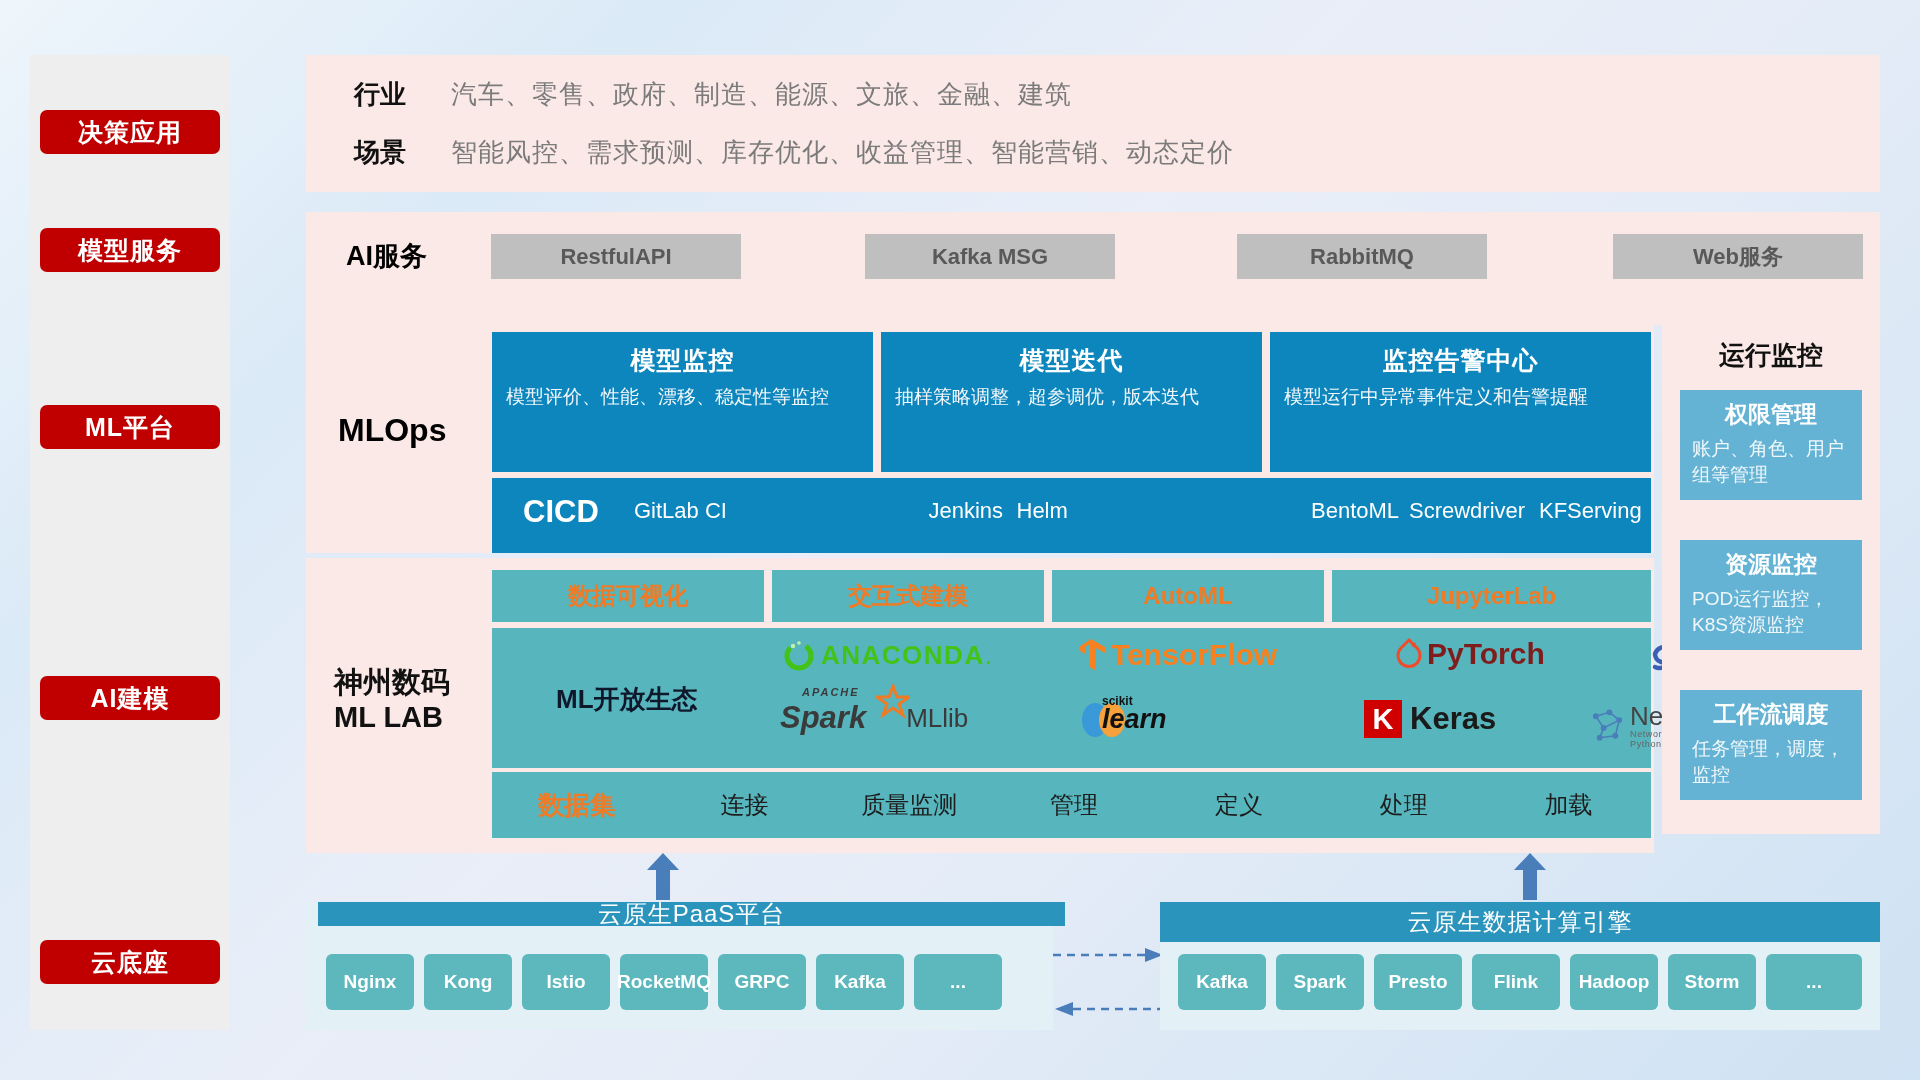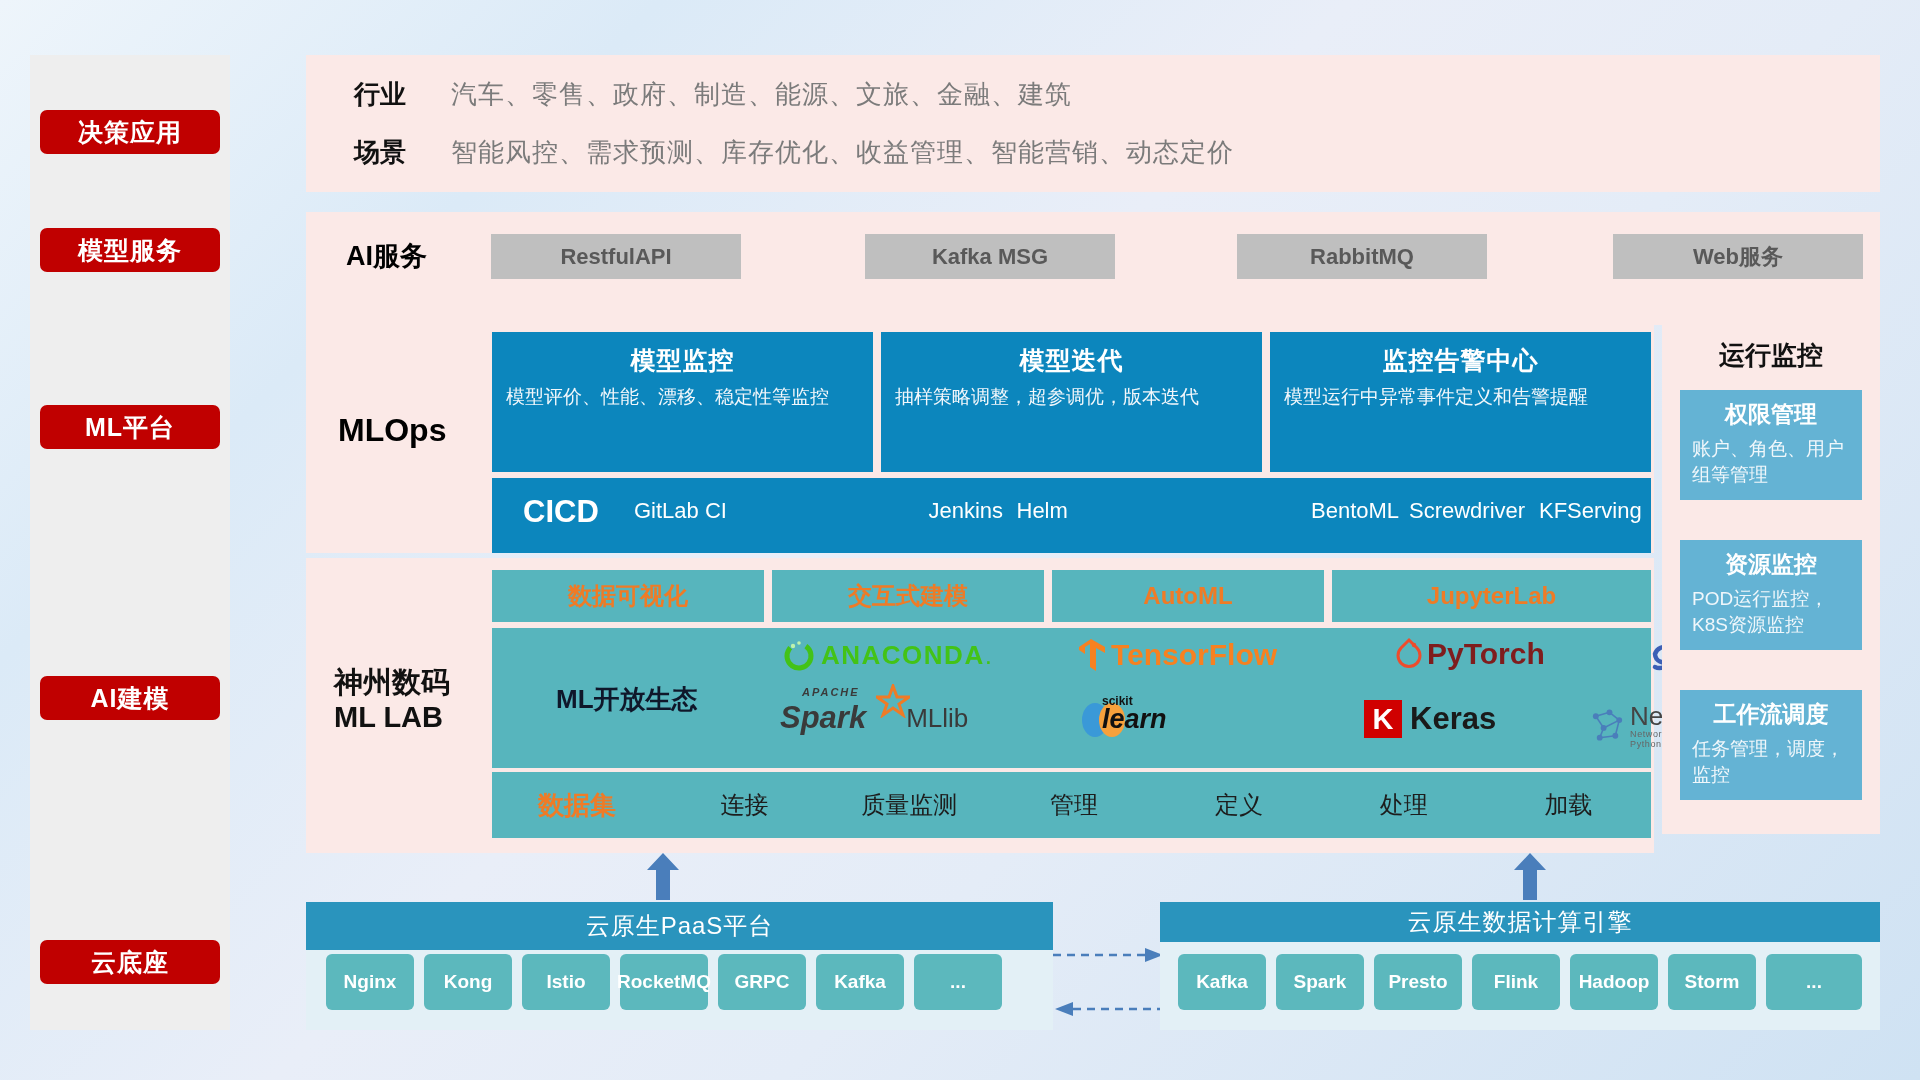--- a/index.html
+++ b/index.html
@@ -319,21 +319,21 @@
   <svg style="position:absolute;left:1053px;top:946px;width:112px;height:18px;">
     <line x1="0" y1="9" x2="92" y2="9" stroke="#4a7ebb" stroke-width="2.4" stroke-dasharray="8 6"></line>
     <polygon points="92,2 110,9 92,16" fill="#4a7ebb"></polygon>
   </svg>
   <svg style="position:absolute;left:1053px;top:1000px;width:112px;height:18px;">
     <line x1="20" y1="9" x2="112" y2="9" stroke="#4a7ebb" stroke-width="2.4" stroke-dasharray="8 6"></line>
     <polygon points="20,2 2,9 20,16" fill="#4a7ebb"></polygon>
   </svg>
 
   <div class="cloud-group" style="left:306px;top:902px;width:747px;height:128px;">
-    <div class="cloud-head" style="left:0;top:0;width:747px;height:48px;">云原生PaaS平台</div>
+    <div class="cloud-head" style="left:12px;top:0;width:747px;height:24px;">云原生PaaS平台</div>
     <div class="cloud-chip" style="left:20px;top:52px;width:88px;height:56px;">Nginx</div>
     <div class="cloud-chip" style="left:118px;top:52px;width:88px;height:56px;">Kong</div>
     <div class="cloud-chip" style="left:216px;top:52px;width:88px;height:56px;">Istio</div>
     <div class="cloud-chip" style="left:314px;top:52px;width:88px;height:56px;">RocketMQ</div>
     <div class="cloud-chip" style="left:412px;top:52px;width:88px;height:56px;">GRPC</div>
     <div class="cloud-chip" style="left:510px;top:52px;width:88px;height:56px;">Kafka</div>
     <div class="cloud-chip" style="left:608px;top:52px;width:88px;height:56px;">...</div>
   </div>
 
   <div class="cloud-group" style="left:1160px;top:902px;width:720px;height:128px;">

